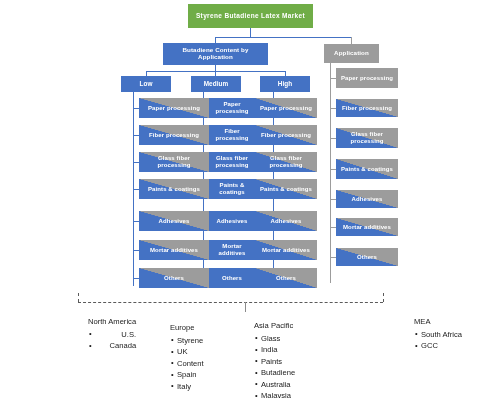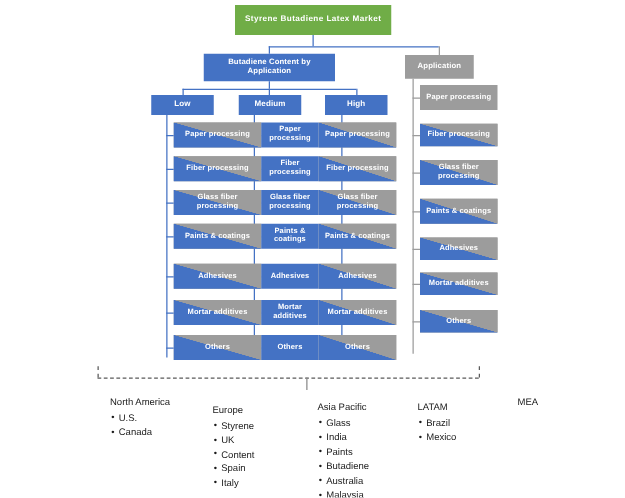--- a/index.html
+++ b/index.html
@@ -259,21 +259,21 @@
   <div class="node split" style="left:336px;top:248px;width:62px;height:18px;font-size:6px;">
       <span class="lbl">Others</span>
     </div>
   <div class="ln lnh lng" style="left:330px;top:257px;width:6px;"></div>
 
   <div class="dash-h" style="left:78px;top:302px;width:305px;"></div>
   <div class="dash-v" style="left:78px;top:293px;height:9px;"></div>
   <div class="dash-v" style="left:383px;top:293px;height:9px;"></div>
   <div class="drop" style="left:245px;top:302px;height:10px;"></div>
 
-  <div class="region" style="left:88px;top:316px;">
+  <div class="region" style="left:88px;top:316px;text-align:right;">
     <div class="rtitle">North America</div>
     <ul>
       <li>U.S.</li>
       <li>Canada</li>
     </ul>
   </div>
 
   <div class="region" style="left:170px;top:322px;">
     <div class="rtitle">Europe</div>
     <ul>
@@ -290,25 +290,22 @@
     <ul>
       <li>Glass</li>
       <li>India</li>
       <li>Paints</li>
       <li>Butadiene</li>
       <li>Australia</li>
       <li>Malaysia</li>
     </ul>
   </div>
 
-  <div class="region" style="left:334px;top:320px;">
-    <div class="rtitle">LATAM</div>
-    <ul>
-      <li>Brazil</li>
-      <li>Mexico</li>
-    </ul>
-  </div>
 
   <div class="region" style="left:414px;top:316px;">
     <div class="rtitle">MEA</div>
+    <ul>
+      <li>South Africa</li>
+      <li>GCC</li>
+    </ul>
   </div>
 
 </div>
 
 </body></html>

